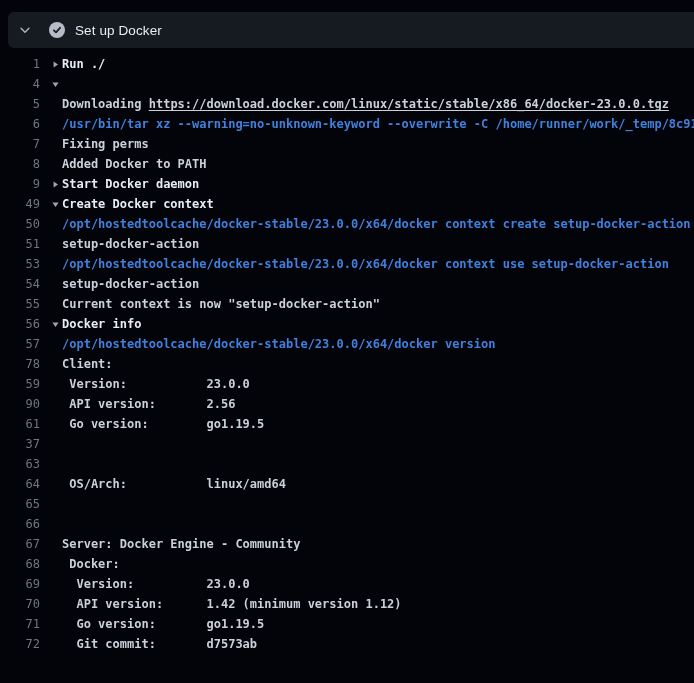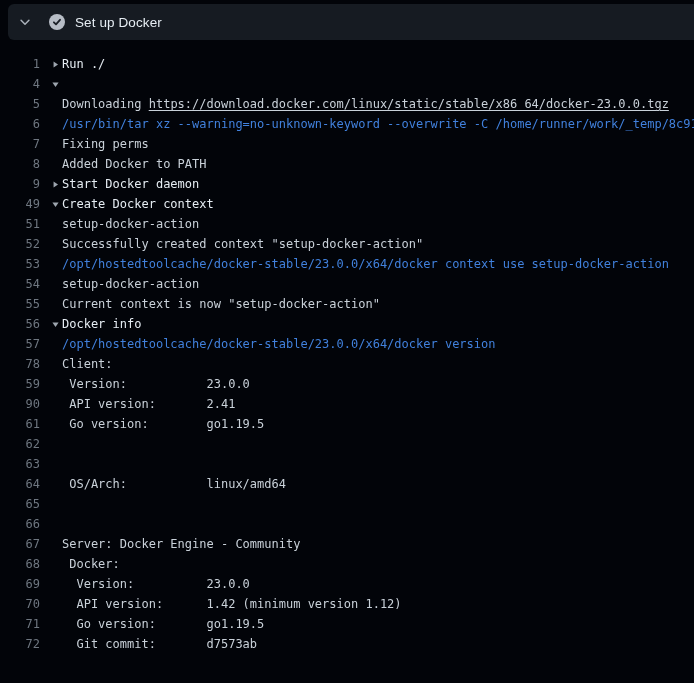--- a/index.html
+++ b/index.html
@@ -9,21 +9,21 @@
   body {
     width: 694px;
     height: 683px;
     overflow: hidden;
     background: var(--page_bg, #020409);
     font-family: "Liberation Sans", sans-serif;
     position: relative;
   }
   .step-header {
     position: absolute;
-    top: 4px;
+    top: 12px;
     left: 8px;
     right: 0;
     height: 36px;
     background: var(--header_bg, #161b22);
     border-radius: 6px 0 0 6px;
     display: flex;
     align-items: center;
     cursor: pointer;
   }
   .chev {
@@ -81,20 +81,21 @@
     height: 20px;
     display: flex;
     align-items: center;
     box-sizing: border-box;
     padding-left: 11px;
     color: var(--triangle, #9da5ae);
   }
   .log-line .txt {
     color: var(--log_text, #c9d1d9);
     white-space: pre;
+    font-weight: bold;
   }
   .log-line.group { cursor: pointer; }
   .log-line.group .txt { color: var(--group_text, #e6edf3); }
   .log-line.command .txt { color: var(--command_text, #4181dd); }
   .txt .underline { text-decoration: underline; text-underline-offset: 2px; }
 </style>
 </head>
 <body>
 
 <div class="app">
@@ -124,34 +125,34 @@
       <div class="log-line text"><span class="ln">5</span><span class="gap"></span><span class="txt"><span>Downloading </span><span class="underline">https://download.docker.com/linux/static/stable/x86_64/docker-23.0.0.tgz</span></span></div>
       <div class="log-line command"><span class="ln">6</span><span class="gap"></span><span class="txt">/usr/bin/tar xz --warning=no-unknown-keyword --overwrite -C /home/runner/work/_temp/8c91</span></div>
       <div class="log-line text"><span class="ln">7</span><span class="gap"></span><span class="txt">Fixing perms</span></div>
       <div class="log-line text"><span class="ln">8</span><span class="gap"></span><span class="txt">Added Docker to PATH</span></div>
       <div class="log-line group"><span class="ln">9</span><span class="gap"><svg width="9" height="9" viewBox="0 0 16 16">
             <path d="M4.5 2.5l8 5.5-8 5.5z" fill="currentColor"></path>
           </svg></span><span class="txt">Start Docker daemon</span></div>
       <div class="log-line group"><span class="ln">49</span><span class="gap"><svg width="9" height="9" viewBox="0 0 16 16">
             <path d="M2.5 4.5h11L8 12.5z" fill="currentColor"></path>
           </svg></span><span class="txt">Create Docker context</span></div>
+      <div class="log-line command"><span class="ln">50</span><span class="gap"></span><span class="txt">/opt/hostedtoolcache/docker-stable/23.0.0/x64/docker context create setup-docker-action</span></div>
       <div class="log-line text"><span class="ln">51</span><span class="gap"></span><span class="txt">setup-docker-action</span></div>
-      <div class="log-line text"><span class="ln">52</span><span class="gap"></span><span class="txt">Successfully created context "setup-docker-action"</span></div>
       <div class="log-line command"><span class="ln">53</span><span class="gap"></span><span class="txt">/opt/hostedtoolcache/docker-stable/23.0.0/x64/docker context use setup-docker-action</span></div>
       <div class="log-line text"><span class="ln">54</span><span class="gap"></span><span class="txt">setup-docker-action</span></div>
       <div class="log-line text"><span class="ln">55</span><span class="gap"></span><span class="txt">Current context is now "setup-docker-action"</span></div>
       <div class="log-line group"><span class="ln">56</span><span class="gap"><svg width="9" height="9" viewBox="0 0 16 16">
             <path d="M2.5 4.5h11L8 12.5z" fill="currentColor"></path>
           </svg></span><span class="txt">Docker info</span></div>
       <div class="log-line command"><span class="ln">57</span><span class="gap"></span><span class="txt">/opt/hostedtoolcache/docker-stable/23.0.0/x64/docker version</span></div>
       <div class="log-line text"><span class="ln">78</span><span class="gap"></span><span class="txt">Client:</span></div>
       <div class="log-line text"><span class="ln">59</span><span class="gap"></span><span class="txt"> Version:           23.0.0</span></div>
-      <div class="log-line text"><span class="ln">90</span><span class="gap"></span><span class="txt"> API version:       2.41</span></div>
+      <div class="log-line text"><span class="ln">90</span><span class="gap"></span><span class="txt"> API version:       2.56</span></div>
       <div class="log-line text"><span class="ln">61</span><span class="gap"></span><span class="txt"> Go version:        go1.19.5</span></div>
-      <div class="log-line text"><span class="ln">62</span><span class="gap"></span></div>
+      <div class="log-line text"><span class="ln">37</span><span class="gap"></span></div>
       <div class="log-line text"><span class="ln">63</span><span class="gap"></span></div>
       <div class="log-line text"><span class="ln">64</span><span class="gap"></span><span class="txt"> OS/Arch:           linux/amd64</span></div>
       <div class="log-line text"><span class="ln">65</span><span class="gap"></span></div>
       <div class="log-line text"><span class="ln">66</span><span class="gap"></span><span class="txt"></span></div>
       <div class="log-line text"><span class="ln">67</span><span class="gap"></span><span class="txt">Server: Docker Engine - Community</span></div>
       <div class="log-line text"><span class="ln">68</span><span class="gap"></span><span class="txt"> Docker:</span></div>
       <div class="log-line text"><span class="ln">69</span><span class="gap"></span><span class="txt">  Version:          23.0.0</span></div>
       <div class="log-line text"><span class="ln">70</span><span class="gap"></span><span class="txt">  API version:      1.42 (minimum version 1.12)</span></div>
       <div class="log-line text"><span class="ln">71</span><span class="gap"></span><span class="txt">  Go version:       go1.19.5</span></div>
       <div class="log-line text"><span class="ln">72</span><span class="gap"></span><span class="txt">  Git commit:       d7573ab</span></div>

